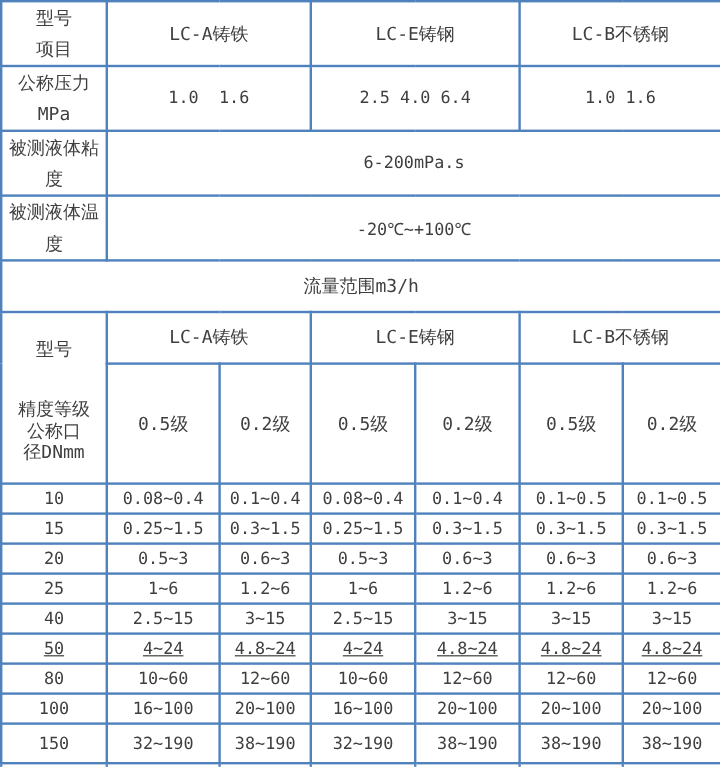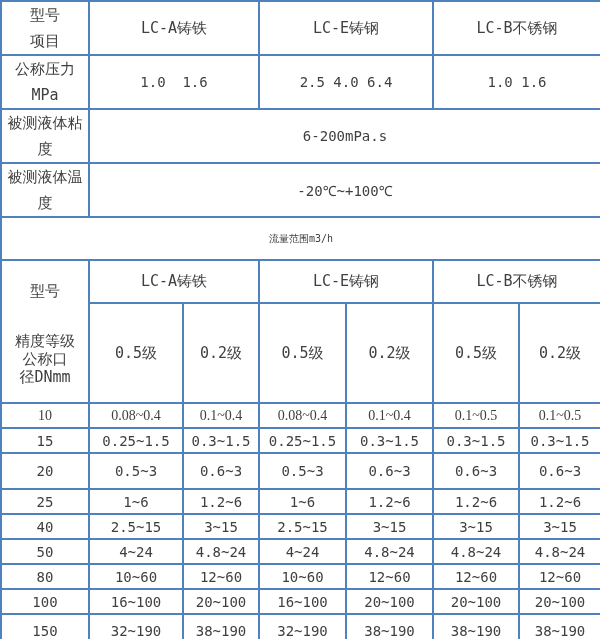--- a/index.html
+++ b/index.html
@@ -29,21 +29,21 @@
   }
   .hdr {
     font-size: 15px;
     white-space: pre;
   }
   .val {
     font-size: 14px;
     white-space: pre;
   }
   .banner {
-    font-size: 10px;
+    font-size: 15px;
   }
   td.merged-label {
     vertical-align: top;
     padding-top: 8px;
   }
   .model-word {
     font-size: 15px;
     line-height: 26px;
     margin-bottom: 28px;
   }
@@ -116,39 +116,39 @@
     <td class="hdr">0.5级</td>
     <td class="hdr">0.2级</td>
     <td class="hdr">0.5级</td>
     <td class="hdr">0.2级</td>
     <td class="hdr">0.5级</td>
     <td class="hdr">0.2级</td>
   </tr>
 
   </tbody>
     <tbody>
-      <tr style="height: 25px; font-family: Liberation Serif, serif;">
+      <tr style="height: 25px;">
         <td class="val">10</td>
         <td class="val">0.08~0.4</td>
         <td class="val">0.1~0.4</td>
         <td class="val">0.08~0.4</td>
         <td class="val">0.1~0.4</td>
         <td class="val">0.1~0.5</td>
         <td class="val">0.1~0.5</td>
       </tr>
       <tr style="height: 25px;">
         <td class="val">15</td>
         <td class="val">0.25~1.5</td>
         <td class="val">0.3~1.5</td>
         <td class="val">0.25~1.5</td>
         <td class="val">0.3~1.5</td>
         <td class="val">0.3~1.5</td>
         <td class="val">0.3~1.5</td>
       </tr>
-      <tr style="height: 36px;">
+      <tr style="height: 25px;">
         <td class="val">20</td>
         <td class="val">0.5~3</td>
         <td class="val">0.6~3</td>
         <td class="val">0.5~3</td>
         <td class="val">0.6~3</td>
         <td class="val">0.6~3</td>
         <td class="val">0.6~3</td>
       </tr>
       <tr style="height: 25px; margin-left: 32px;">
         <td class="val">25</td>
@@ -161,21 +161,21 @@
       </tr>
       <tr style="height: 25px;">
         <td class="val">40</td>
         <td class="val">2.5~15</td>
         <td class="val">3~15</td>
         <td class="val">2.5~15</td>
         <td class="val">3~15</td>
         <td class="val">3~15</td>
         <td class="val">3~15</td>
       </tr>
-      <tr style="height: 25px;">
+      <tr style="height: 25px; text-decoration: underline;">
         <td class="val">50</td>
         <td class="val">4~24</td>
         <td class="val">4.8~24</td>
         <td class="val">4~24</td>
         <td class="val">4.8~24</td>
         <td class="val">4.8~24</td>
         <td class="val">4.8~24</td>
       </tr>
       <tr style="height: 25px; margin-left: 43px;">
         <td class="val">80</td>

